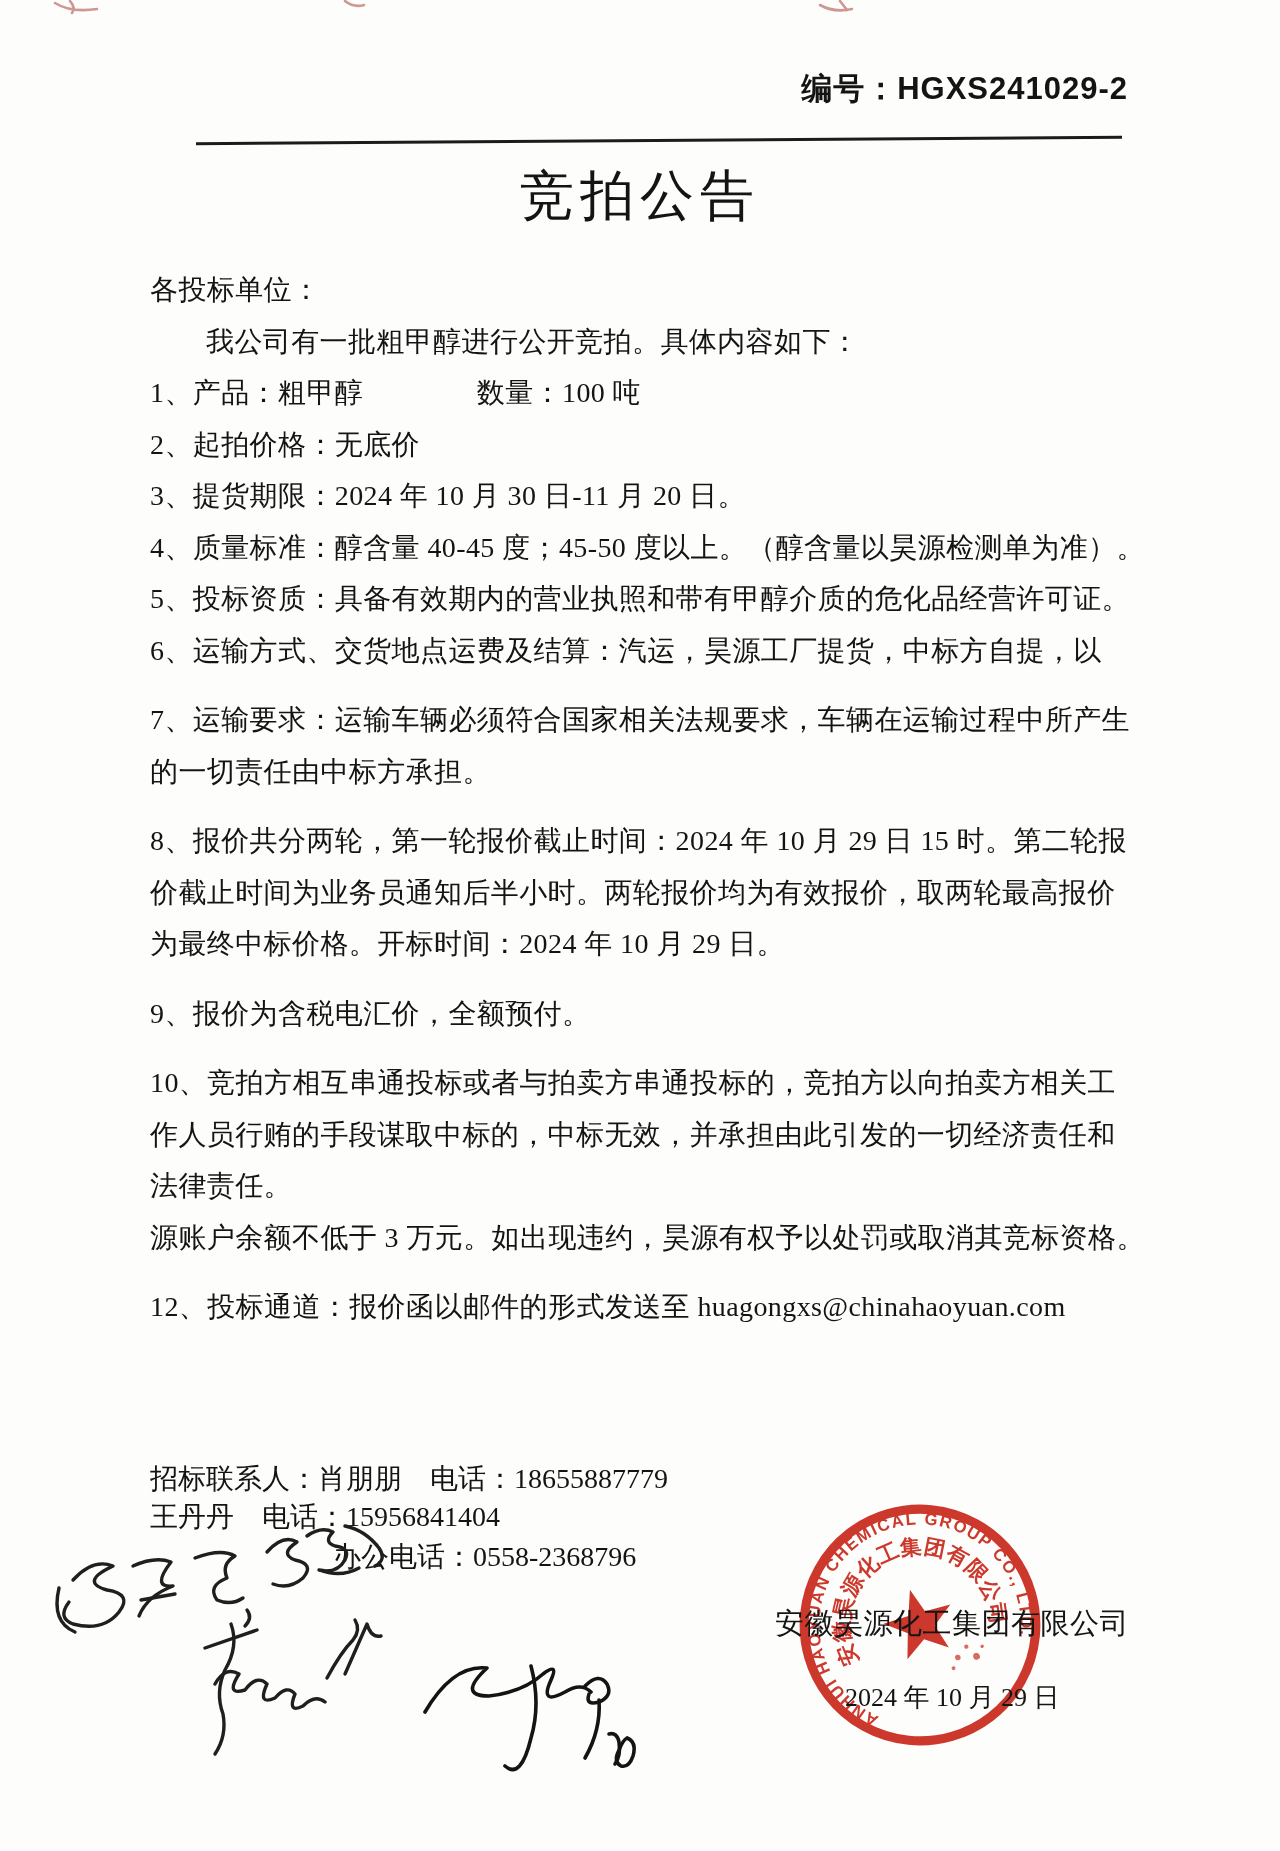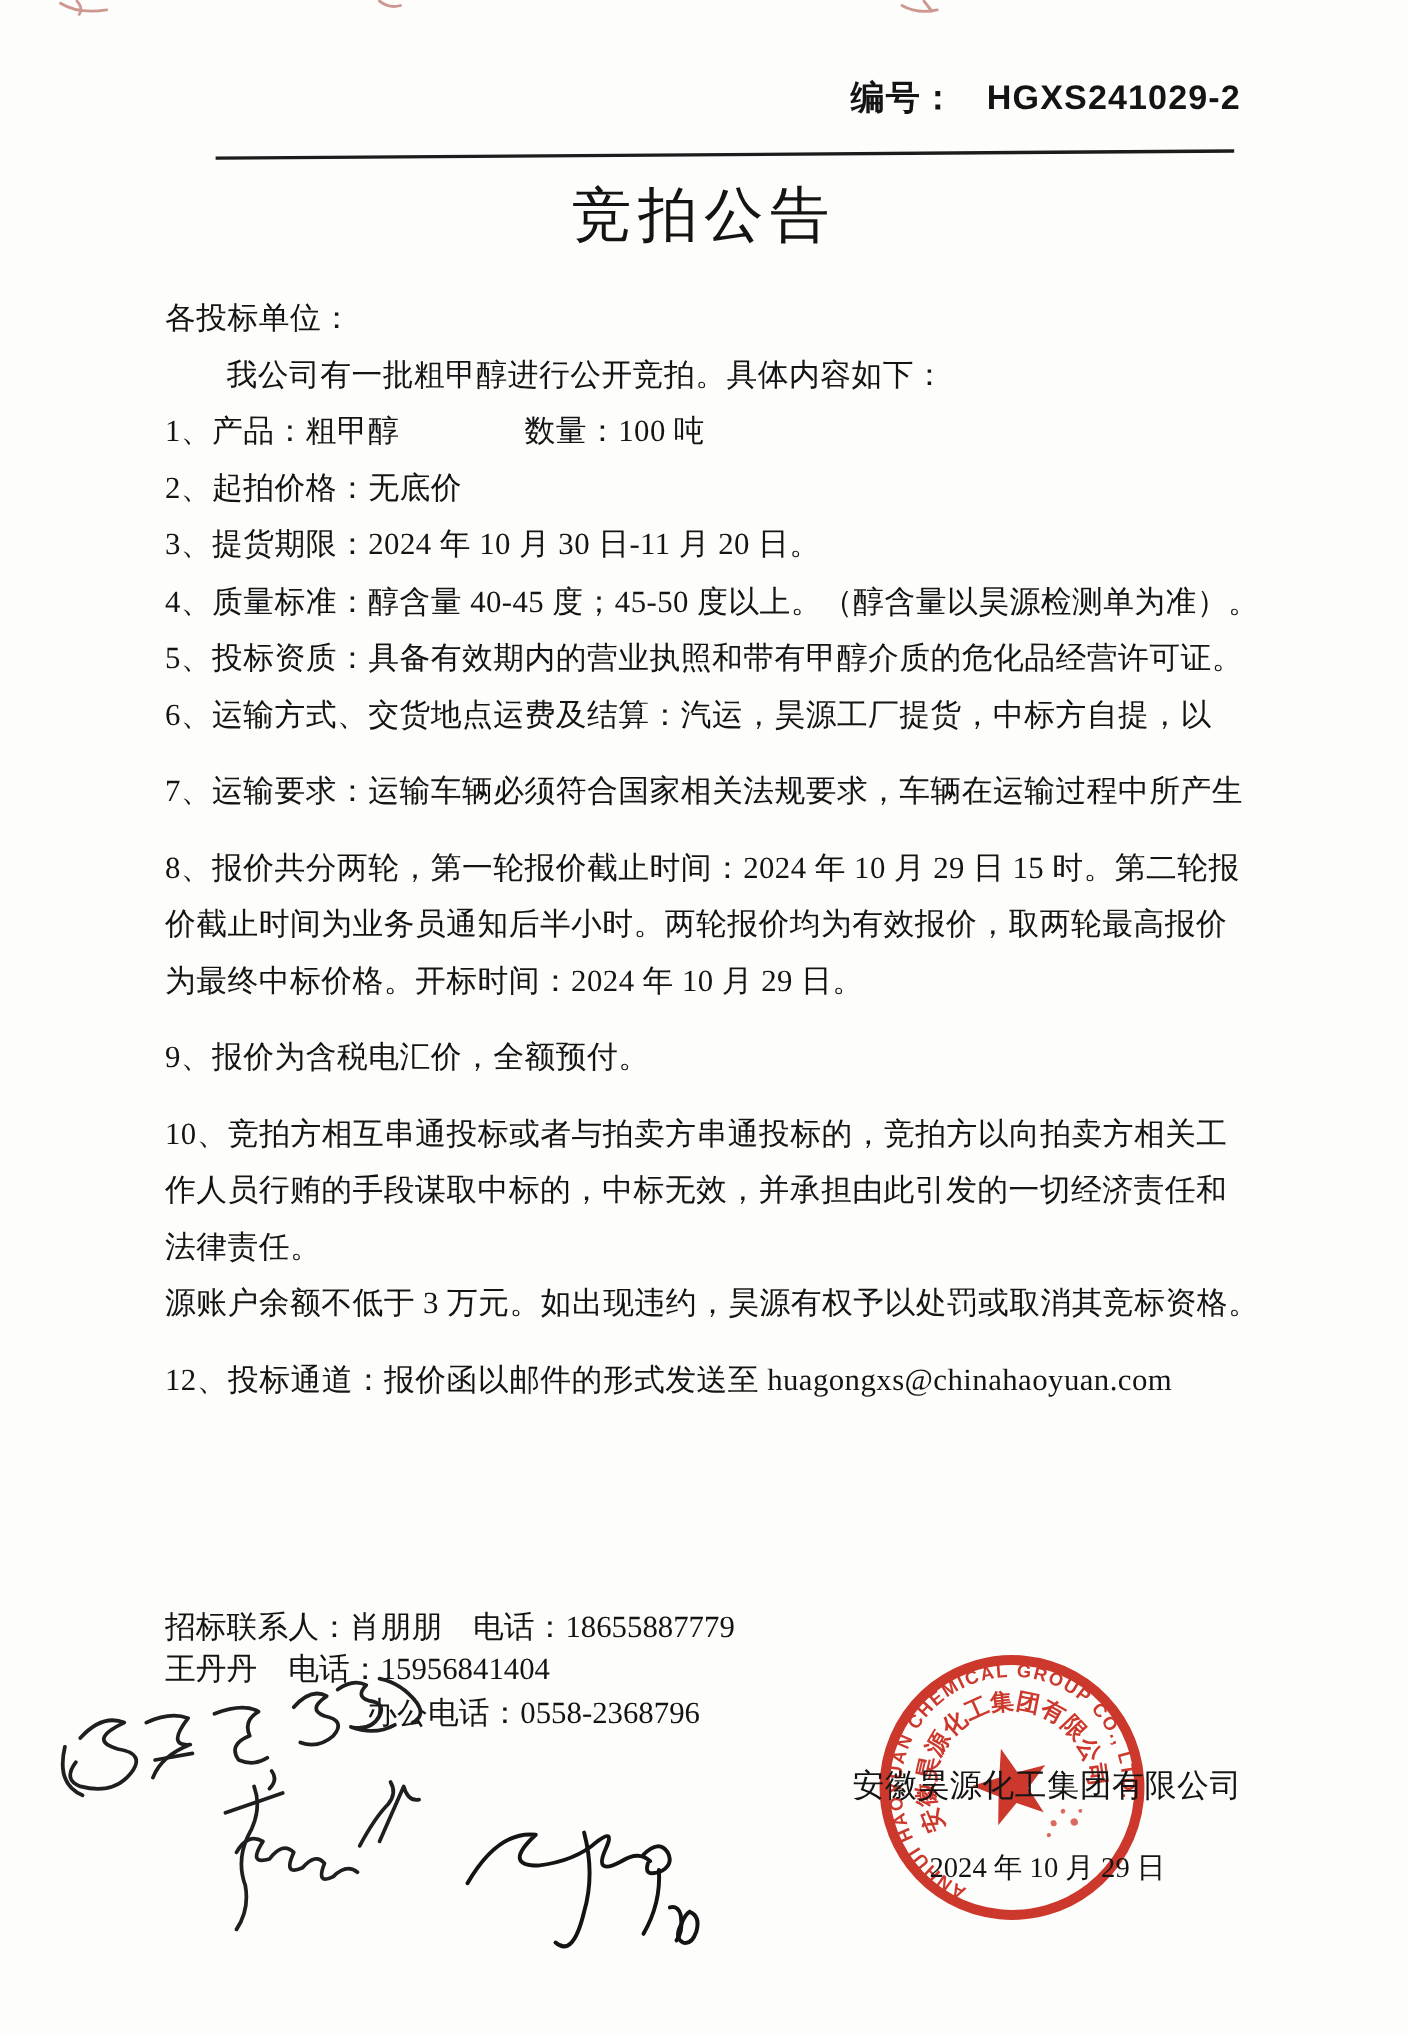--- a/index.html
+++ b/index.html
@@ -12,21 +12,21 @@
     font-family:"Liberation Serif","DejaVu Serif",serif;
     color:#141414;
   }
   
   .doc-no{
     position:absolute;top:68px;right:152px;
     font-family:"Liberation Sans","DejaVu Sans",sans-serif;
     font-weight:bold;font-size:31px;letter-spacing:1px;
     white-space:nowrap;
   }
-  .doc-no .label{margin-right:28px;}
+  .doc-no .label{margin-right:0;}
   .head-rule{
     position:absolute;left:196px;top:139px;width:926px;height:0;
     border-top:3px solid #1c1c1c;
     transform:rotate(-0.4deg);
   }
   .title{
     position:absolute;left:0;top:160px;width:1280px;
     text-align:center;
     font-size:54px;font-weight:normal;letter-spacing:6px;
   }
@@ -92,20 +92,21 @@
   <div class="body-col">
     <div class="bline">各投标单位：</div>
     <div class="bline indent">我公司有一批粗甲醇进行公开竞拍。具体内容如下：</div>
     <div class="bline">1、产品：粗甲醇　　　　数量：100 吨</div>
     <div class="bline">2、起拍价格：无底价</div>
     <div class="bline">3、提货期限：2024 年 10 月 30 日-11 月 20 日。</div>
     <div class="bline">4、质量标准：醇含量 40-45 度；45-50 度以上。（醇含量以昊源检测单为准）。</div>
     <div class="bline">5、投标资质：具备有效期内的营业执照和带有甲醇介质的危化品经营许可证。</div>
     <div class="bline">6、运输方式、交货地点运费及结算：汽运，昊源工厂提货，中标方自提，以</div>
     <div class="bline gap">7、运输要求：运输车辆必须符合国家相关法规要求，车辆在运输过程中所产生</div>
+    <div class="bline">的一切责任由中标方承担。</div>
     <div class="bline gap">8、报价共分两轮，第一轮报价截止时间：2024 年 10 月 29 日 15 时。第二轮报</div>
     <div class="bline">价截止时间为业务员通知后半小时。两轮报价均为有效报价，取两轮最高报价</div>
     <div class="bline">为最终中标价格。开标时间：2024 年 10 月 29 日。</div>
     <div class="bline gap">9、报价为含税电汇价，全额预付。</div>
     <div class="bline gap">10、竞拍方相互串通投标或者与拍卖方串通投标的，竞拍方以向拍卖方相关工</div>
     <div class="bline">作人员行贿的手段谋取中标的，中标无效，并承担由此引发的一切经济责任和</div>
     <div class="bline">法律责任。</div>
     <div class="bline">源账户余额不低于 3 万元。如出现违约，昊源有权予以处罚或取消其竞标资格。</div>
     <div class="bline gap">12、投标通道：报价函以邮件的形式发送至 huagongxs@chinahaoyuan.com</div>
   </div>

